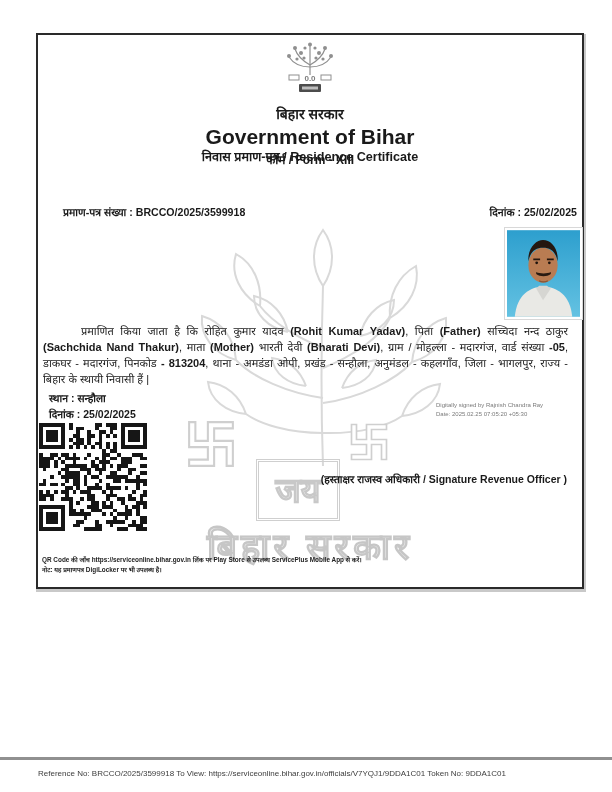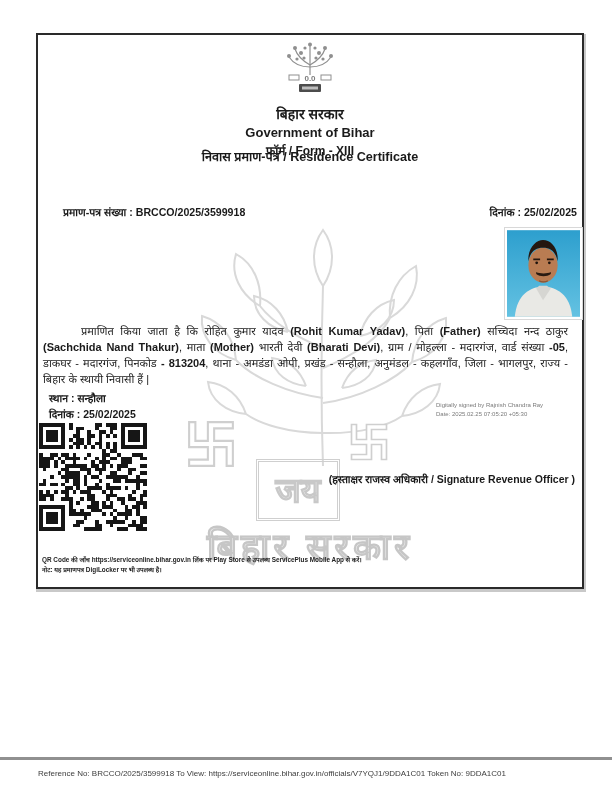--- a/index.html
+++ b/index.html
@@ -13,21 +13,21 @@
     border:2px solid #2a2a2a;background:#fff;
     box-shadow:1px 2px 0 1px #c9c9c9;
   }
   .layer-wm{position:absolute;inset:0;z-index:0;pointer-events:none;}
   .layer-content{position:absolute;inset:0;z-index:1;border-radius:7px;}
 
   
   .header{position:absolute;top:6px;left:0;width:100%;text-align:center;}
   .emblem{display:inline-block;width:66px;height:58px;}
   .h-hi{font-size:14px;font-weight:bold;margin-top:1px;}
-  .h-en{font-size:13px;font-weight:bold;margin-top:2px;}
+  .h-en{font-size:21px;font-weight:bold;margin-top:2px;}
   .h-form{font-size:12px;font-weight:bold;margin-top:2px;}
 
   .titleblock{position:absolute;top:113px;left:0;width:100%;text-align:center;}
   .t-main{font-size:12.6px;font-weight:bold;}
   .t-district{font-size:11.8px;font-weight:bold;margin-top:4px;}
 
   .certrow{position:absolute;top:170px;left:5px;right:5px;display:flex;justify-content:space-between;margin-left:20px;}
   .certrow span{font-size:10.6px;font-weight:bold;}
 
   .photo-frame{
@@ -45,21 +45,21 @@
   .placedate{position:absolute;top:355px;left:11px;font-size:10.5px;font-weight:bold;line-height:1.55;}
 
   .digisign{
     position:absolute;left:398px;top:366px;width:130px;
     font-size:6px;line-height:1.45;color:#7a7a7a;
   }
 
   .qr{position:absolute;left:1px;top:388px;width:108px;height:108px;}
 
   .signline{
-    position:absolute;right:7px;top:437px;font-size:10.5px;font-weight:bold;text-align:center;
+    position:absolute;right:15px;top:437px;font-size:10.5px;font-weight:bold;text-align:center;
   }
 
   .qrnote{
     position:absolute;left:4px;top:520px;right:120px;
     font-size:6.4px;font-weight:bold;line-height:1.5;color:#222;
   }
 
   
   .wm-tree{position:absolute;left:110px;top:193px;width:350px;height:238px;}
   .wm-swastika{position:absolute;}

